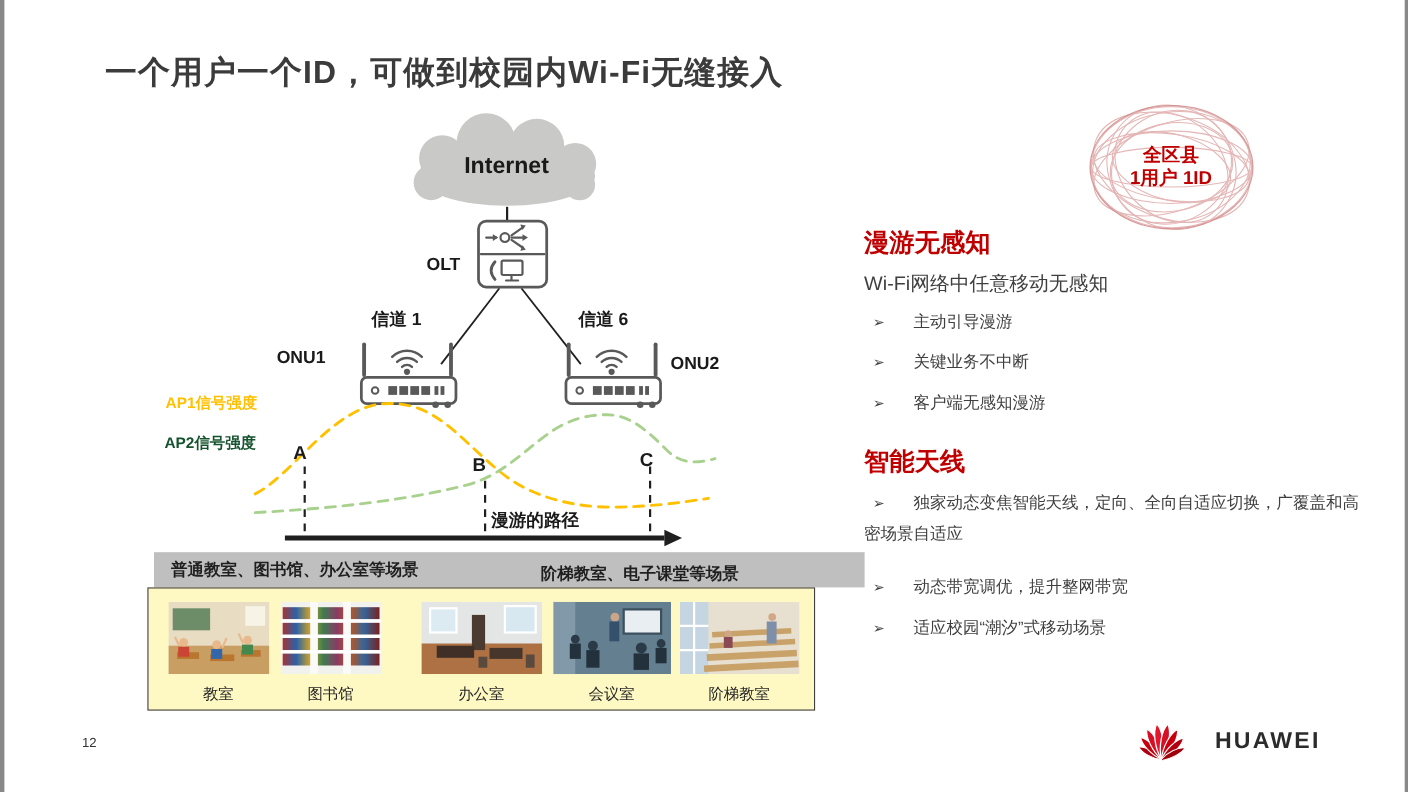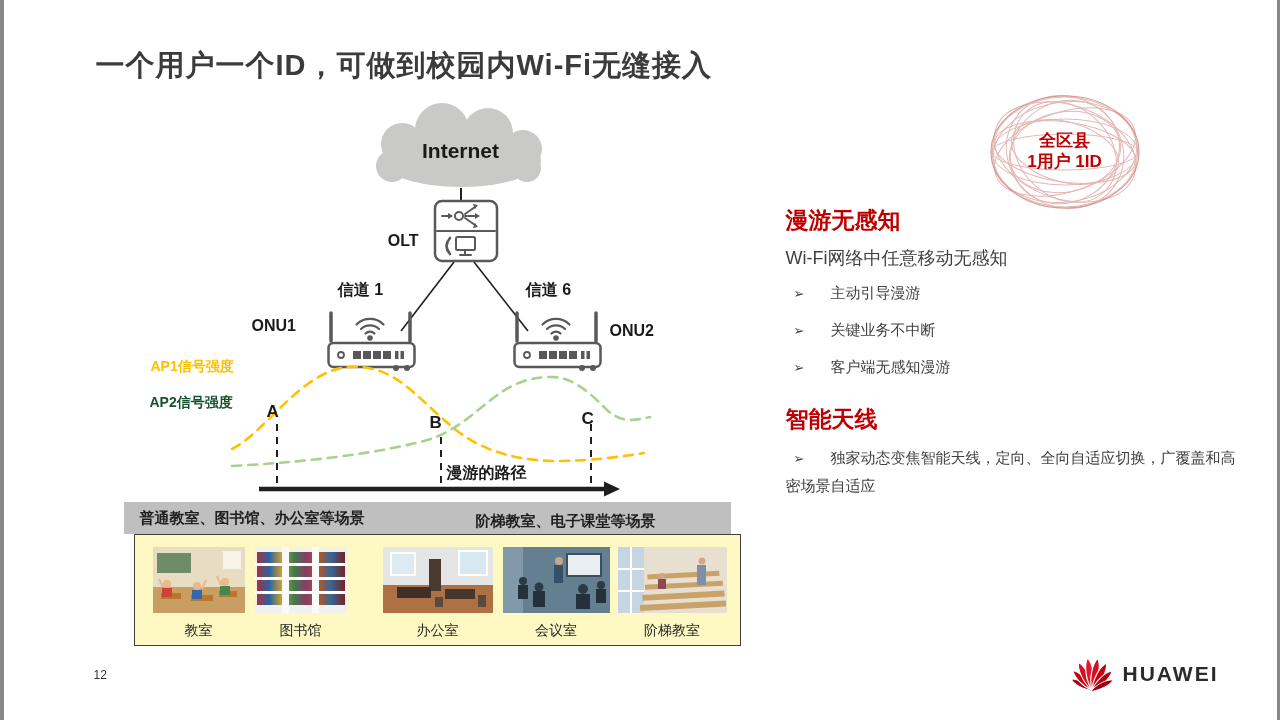--- a/index.html
+++ b/index.html
@@ -18,21 +18,21 @@
   .ch6{top:280px;left:495px;width:100px;text-align:center;font-size:16px;}
   .onu1{top:317px;left:248px;font-size:16px;}
   .onu2{top:322px;left:606px;font-size:16px;}
   .leg1{top:358px;left:147px;font-size:14px;color:#FFC000;}
   .leg2{top:394px;left:146px;font-size:14px;color:#14532d;}
   .ptA{top:402px;left:263px;font-size:17px;}
   .ptB{top:413px;left:426px;font-size:17px;}
   .ptC{top:409px;left:578px;font-size:17px;}
   .roam{top:463px;left:443px;font-size:16px;}
   
-  .scenebar{top:502px;left:120px;width:607px;height:32px;background:#bfbfbf;}
+  .scenebar{top:502px;left:136px;width:607px;height:32px;background:#bfbfbf;padding-left:39px;}
   .scenebar span{position:absolute;font-size:15px;font-weight:700;color:#1f1f1f;white-space:nowrap;}
   .sb-left{left:16px;top:7px;}
   .sb-right{left:352px;top:10px;}
   .panel{top:534px;left:130px;width:607px;height:112px;background:#fef9c3;border:1.5px solid #3f3f3f;box-sizing:border-box;}
   .photo{position:absolute;top:12px;height:66px;overflow:hidden;}
   .ph1{left:18px;width:92px;} .ph2{left:120px;width:92px;} .ph3{left:248px;width:110px;}
   .ph4{left:368px;width:107px;} .ph5{left:483px;width:109px;}
   .plabel{position:absolute;top:87px;font-size:14px;color:#262626;text-align:center;white-space:nowrap;}
   .pl1{left:18px;width:92px;} .pl2{left:120px;width:92px;} .pl3{left:248px;width:110px;}
   .pl4{left:368px;width:107px;} .pl5{left:483px;width:109px;}
@@ -43,22 +43,22 @@
               color:#C00000;font-weight:700;font-size:17px;line-height:21px;}
   
   .features{top:205px;left:782px;width:452px;}
   .feat-title{font-size:23px;font-weight:700;color:#C00000;margin:0;}
   .feat-sub{font-size:18px;color:#3f3f3f;margin:10px 0 0 0;}
   .bullets{margin-top:6px;}
   .bullet{font-size:15px;color:#3f3f3f;margin-top:9px;line-height:1.85;}
   .bullet .mk{font-size:13px;color:#3f3f3f;margin:0 26px 0 8px;}
   .sec2{margin-top:24px;} .sec3{margin-top:20px;}
   
-  .pagenum{top:668px;left:90px;font-size:12px;color:#333;}
-  .brand{top:656px;left:1066px;display:flex;align-items:center;gap:9px;}
+  .pagenum{top:668px;left:71px;font-size:12px;color:#333;}
+  .brand{top:656px;left:1030px;display:flex;align-items:center;gap:27px;}
   .brand-text{font-size:21px;font-weight:700;color:#2b2b2b;letter-spacing:2px;}
 </style>
 </head>
 <body>
 
 <div class="slide">
 
   <div class="abs title">一个用户一个ID，可做到校园内Wi-Fi无缝接入</div>
 
   <svg class="abs diagram-svg" width="1280" height="720" viewBox="0 0 1280 720">
@@ -311,20 +311,24 @@
         <div class="bullet"><span class="mk">➢</span><span>客户端无感知漫游</span></div>
       </div>
     </section>
     <section class="sec2">
       <h2 class="feat-title">智能天线</h2>
       <div class="bullets">
         <div class="bullet"><span class="mk">➢</span><span>独家动态变焦智能天线，定向、全向自适应切换，广覆盖和高密场景自适应</span></div>
       </div>
     </section>
     <section class="sec3">
+      <div class="bullets">
+        <div class="bullet"><span class="mk">➢</span><span>动态带宽调优，提升整网带宽</span></div>
+        <div class="bullet"><span class="mk">➢</span><span>适应校园“潮汐”式移动场景</span></div>
+      </div>
     </section>
   </div>
 
   <div class="abs pagenum">12</div>
   <div class="abs brand">
     <svg width="44" height="36" viewBox="0 0 100 82">
       <g transform="translate(50,78)">
         <g transform="rotate(-64)">
             <path d="M0,1 C-8,-20 -6,-45 2,-56 C10,-45 8,-18 3,0 Z" transform="scale(0.95)" fill="#b0000f" stroke="#fff" stroke-width="2"></path>
           </g>

